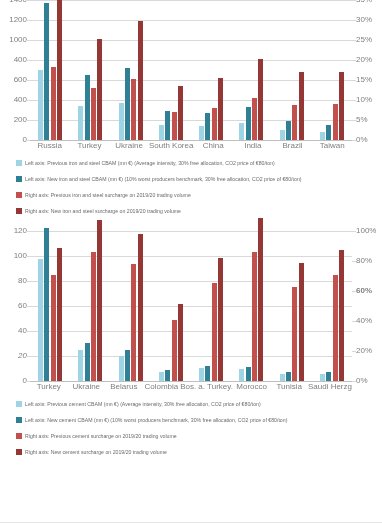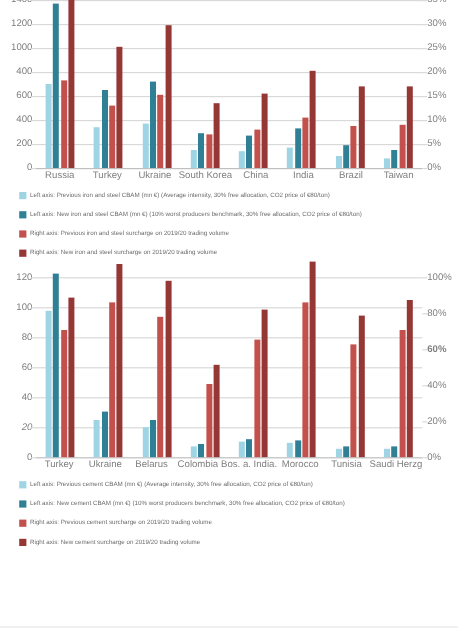--- a/index.html
+++ b/index.html
@@ -386,21 +386,21 @@
             <div class="bar c2" title="Right axis: Previous cement surcharge on 2019/20 trading volume — Saudi Arabia: 70.5" style="height: 105.75px;"></div>
             <div class="bar c3" title="Right axis: New cement surcharge on 2019/20 trading volume — Saudi Arabia: 87.5" style="height: 131.25px;"></div>
           </div>
         </div>
     </div>
     <div class="x-labels" id="xlab2">
         <div class="x-label">Turkey</div>
         <div class="x-label">Ukraine</div>
         <div class="x-label">Belarus</div>
         <div class="x-label">Colombia</div>
-        <div class="x-label">Bos. a. India.</div>
+        <div class="x-label">Bos. a. Turkey.</div>
         <div class="x-label">Morocco</div>
         <div class="x-label">Tunisia</div>
         <div class="x-label">Saudi Herzg</div>
       </div>
     <div class="legend" id="legend2">
         <div class="legend-row">
           <span class="legend-swatch c0"></span>
           <span class="legend-text">Left axis: Previous cement CBAM (mn €) (Average intensity, 30% free allocation, CO2 price of €80/ton)</span>
         </div>
         <div class="legend-row">

